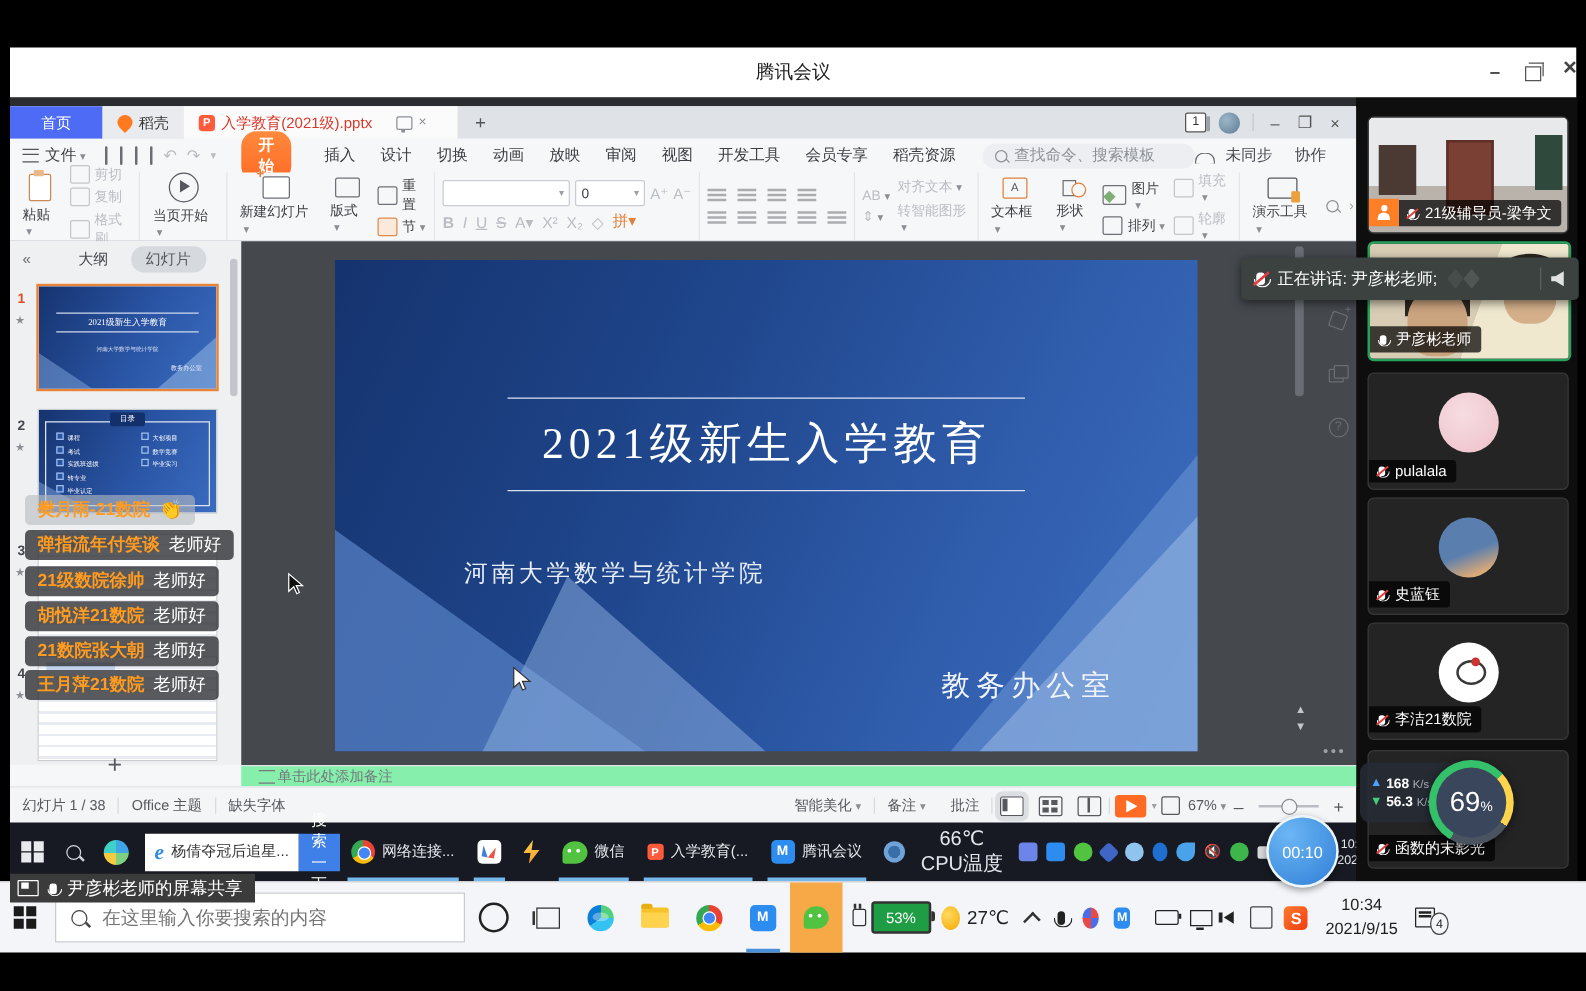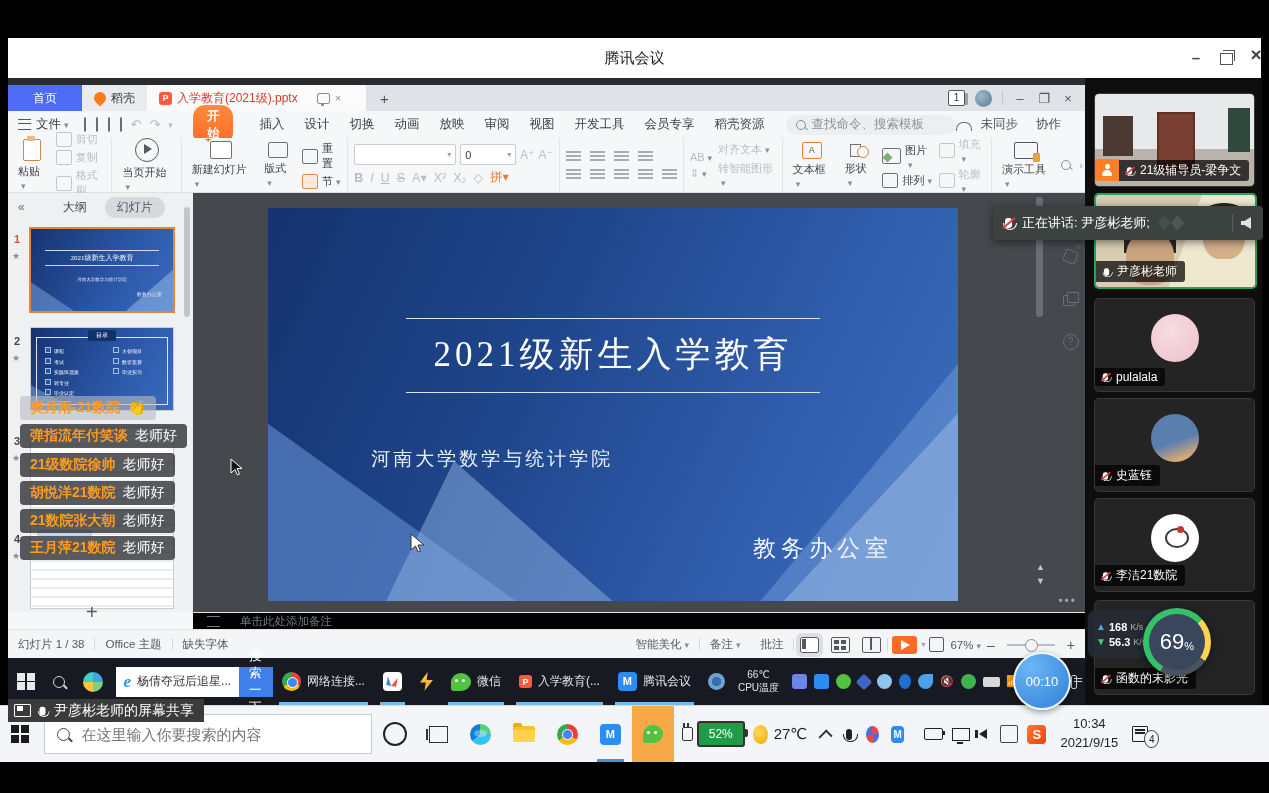--- a/index.html
+++ b/index.html
@@ -136,22 +136,22 @@
   .strip-ic{width:17px;height:17px;cursor:pointer;position:relative}
   .ic-wand::before{content:"";position:absolute;left:2px;top:2px;width:11px;height:11px;border:1.4px solid #6a6e74;transform:rotate(20deg);border-radius:2px}
   .ic-wand::after{content:"+";position:absolute;right:-2px;top:-6px;font-size:9px;color:#6a6e74}
   .ic-dup::before{content:"";position:absolute;left:1px;top:4px;width:10px;height:9px;border:1.4px solid #6a6e74;border-radius:1px}
   .ic-dup::after{content:"";position:absolute;left:5px;top:1px;width:10px;height:9px;border:1.4px solid #6a6e74;border-radius:1px;background:#45484d}
   .ic-help{border:1.4px solid #6a6e74;border-radius:50%;width:14px;height:14px;font-size:10px;color:#6a6e74;text-align:center;line-height:14px}
   .ic-help::before{content:"?"}
   #ed-dots{position:absolute;right:8px;bottom:4px;color:#9aa0a6;font-size:12px;letter-spacing:2px}
 
   
-  #wps-notes{left:185px;top:527px;width:892px;height:17px;background:#000000;border-top:1px solid #e2e4e8;
-    display:flex;align-items:center;font-size:11.5px;color:#75787d;gap:20px;padding-left:14px}
+  #wps-notes{left:185px;top:527px;width:892px;height:17px;background:#86efac;border-top:1px solid #e2e4e8;
+    display:flex;align-items:center;font-size:11.5px;color:#75787d;gap:2px;padding-left:14px}
   .notes-ic{width:13px;height:9px;border-top:1.6px solid #75787d;border-bottom:1.6px solid #75787d}
   #wps-status{left:0;top:544px;width:1077px;height:29px;background:#f4f5f7;border-top:1px solid #e0e2e6;
     display:flex;align-items:center;font-size:11.5px;color:#55585d}
   .st-item{padding:0 10px;white-space:nowrap;cursor:pointer}
   .st-div{width:1px;height:13px;background:#d8dadd}
   .view-ic{width:17px;height:14px;border:1.4px solid #55585d;border-radius:2px;margin:0 6px;cursor:pointer;position:relative}
   .view-ic.selv{outline:4px solid #dcdfe2;background:#fff}
   .view-ic.selv::after{content:"";position:absolute;left:1px;top:1px;width:4px;height:10px;background:#55585d}
   .view-ic.grid::after{content:"";position:absolute;left:2px;top:2px;width:5px;height:4px;background:#55585d;box-shadow:7px 0 0 #55585d,0 6px 0 #55585d,7px 6px 0 #55585d}
   .view-ic.book::after{content:"";position:absolute;left:7px;top:0;width:1.4px;height:12px;background:#55585d}
@@ -180,21 +180,21 @@
   .chrome-ic::after{content:"";position:absolute;left:5px;top:5px;width:9px;height:9px;border-radius:50%;background:#4285f4;border:1.5px solid #fff}
   .itb-label{color:#e4e6ea;font-size:12px;margin-left:6px;white-space:nowrap}
   .docs-ic{width:19px;height:19px;border-radius:4px;background:#fff;position:relative}
   .docs-ic::after{content:"";position:absolute;left:4px;top:5px;border-left:5px solid #3f7de0;border-top:9px solid transparent;transform:rotate(10deg);border-right:5px solid #e8564a}
   .flash-ic{width:13px;height:19px;background:linear-gradient(160deg,#ffd34d,#f49a2c);clip-path:polygon(60% 0,0 55%,45% 55%,35% 100%,100% 42%,52% 42%)}
   .wechat-ic{width:20px;height:18px;border-radius:50% 50% 50% 12%;background:#52c341;position:relative}
   .wechat-ic::after{content:"";position:absolute;left:4px;top:6px;width:3px;height:3px;border-radius:50%;background:#fff;box-shadow:7px 0 0 #fff}
   .meet-ic{width:19px;height:19px;border-radius:4px;background:#2d8cf0;color:#fff;font-size:11px;font-weight:bold;text-align:center;line-height:19px}
   .meet-ic::before{content:"M"}
   .tray-gear{width:17px;height:17px;border-radius:50%;background:radial-gradient(circle,#3a6ea8 40%,#6fa3d8 41%)}
-  #cpu-temp{color:#e4e6ea;font-size:10px;text-align:center;line-height:1.25;margin:0 6px;white-space:nowrap}
+  #cpu-temp{color:#e4e6ea;font-size:16px;text-align:center;line-height:1.25;margin:0 6px;white-space:nowrap}
   .tray{display:flex;align-items:center;gap:7px;margin-left:8px}
   .tico{width:15px;height:15px;border-radius:3px;flex:none}
   #itb-clock{color:#e4e6ea;font-size:10px;line-height:1.3;text-align:right;margin-left:8px}
   .notif-ic{width:14px;height:12px;border:1.5px solid #cfd3d8;border-radius:2px;position:relative;margin:0 8px}
   .notif-ic::after{content:"";position:absolute;left:2px;top:2px;width:8px;height:1.5px;background:#cfd3d8;box-shadow:0 3px 0 #cfd3d8}
 
   
   #timer-bubble{left:1013px;top:652px;width:54px;height:54px;border-radius:50%;
     background:radial-gradient(circle at 30% 25%,#6cb6f5,#2f7fd6);border:2.5px solid rgba(255,255,255,.9);
     color:#fff;font-size:13px;display:flex;align-items:center;justify-content:center;z-index:40;box-shadow:0 2px 6px rgba(0,0,0,.4)}
@@ -875,21 +875,21 @@
         <span class="chrome-ic" style="width:21px;height:21px"></span>
       </div>
     <div class="otb-tile activline">
         <span class="meet-ic" style="width:21px;height:21px;line-height:21px"></span>
       </div>
     <div class="otb-tile orange">
         <span class="wechat-ic"></span>
       </div>
     <div class="battery-pill">
       <span class="plug"></span>
-      <span class="batt">52%</span>
+      <span class="batt">53%</span>
     </div>
     <span class="sun"></span>
     <span class="otb-text">27℃</span>
     <span class="chev-up"></span>
     <span class="mic-dark"></span>
     <span class="pinwheel2"></span>
     <span class="meet-ic" style="width:17px;height:17px;line-height:17px;font-size:10px;margin:0 6px"></span>
     <div class="tray-dark">
       <span class="battd"></span>
       <span class="dispd"></span>

